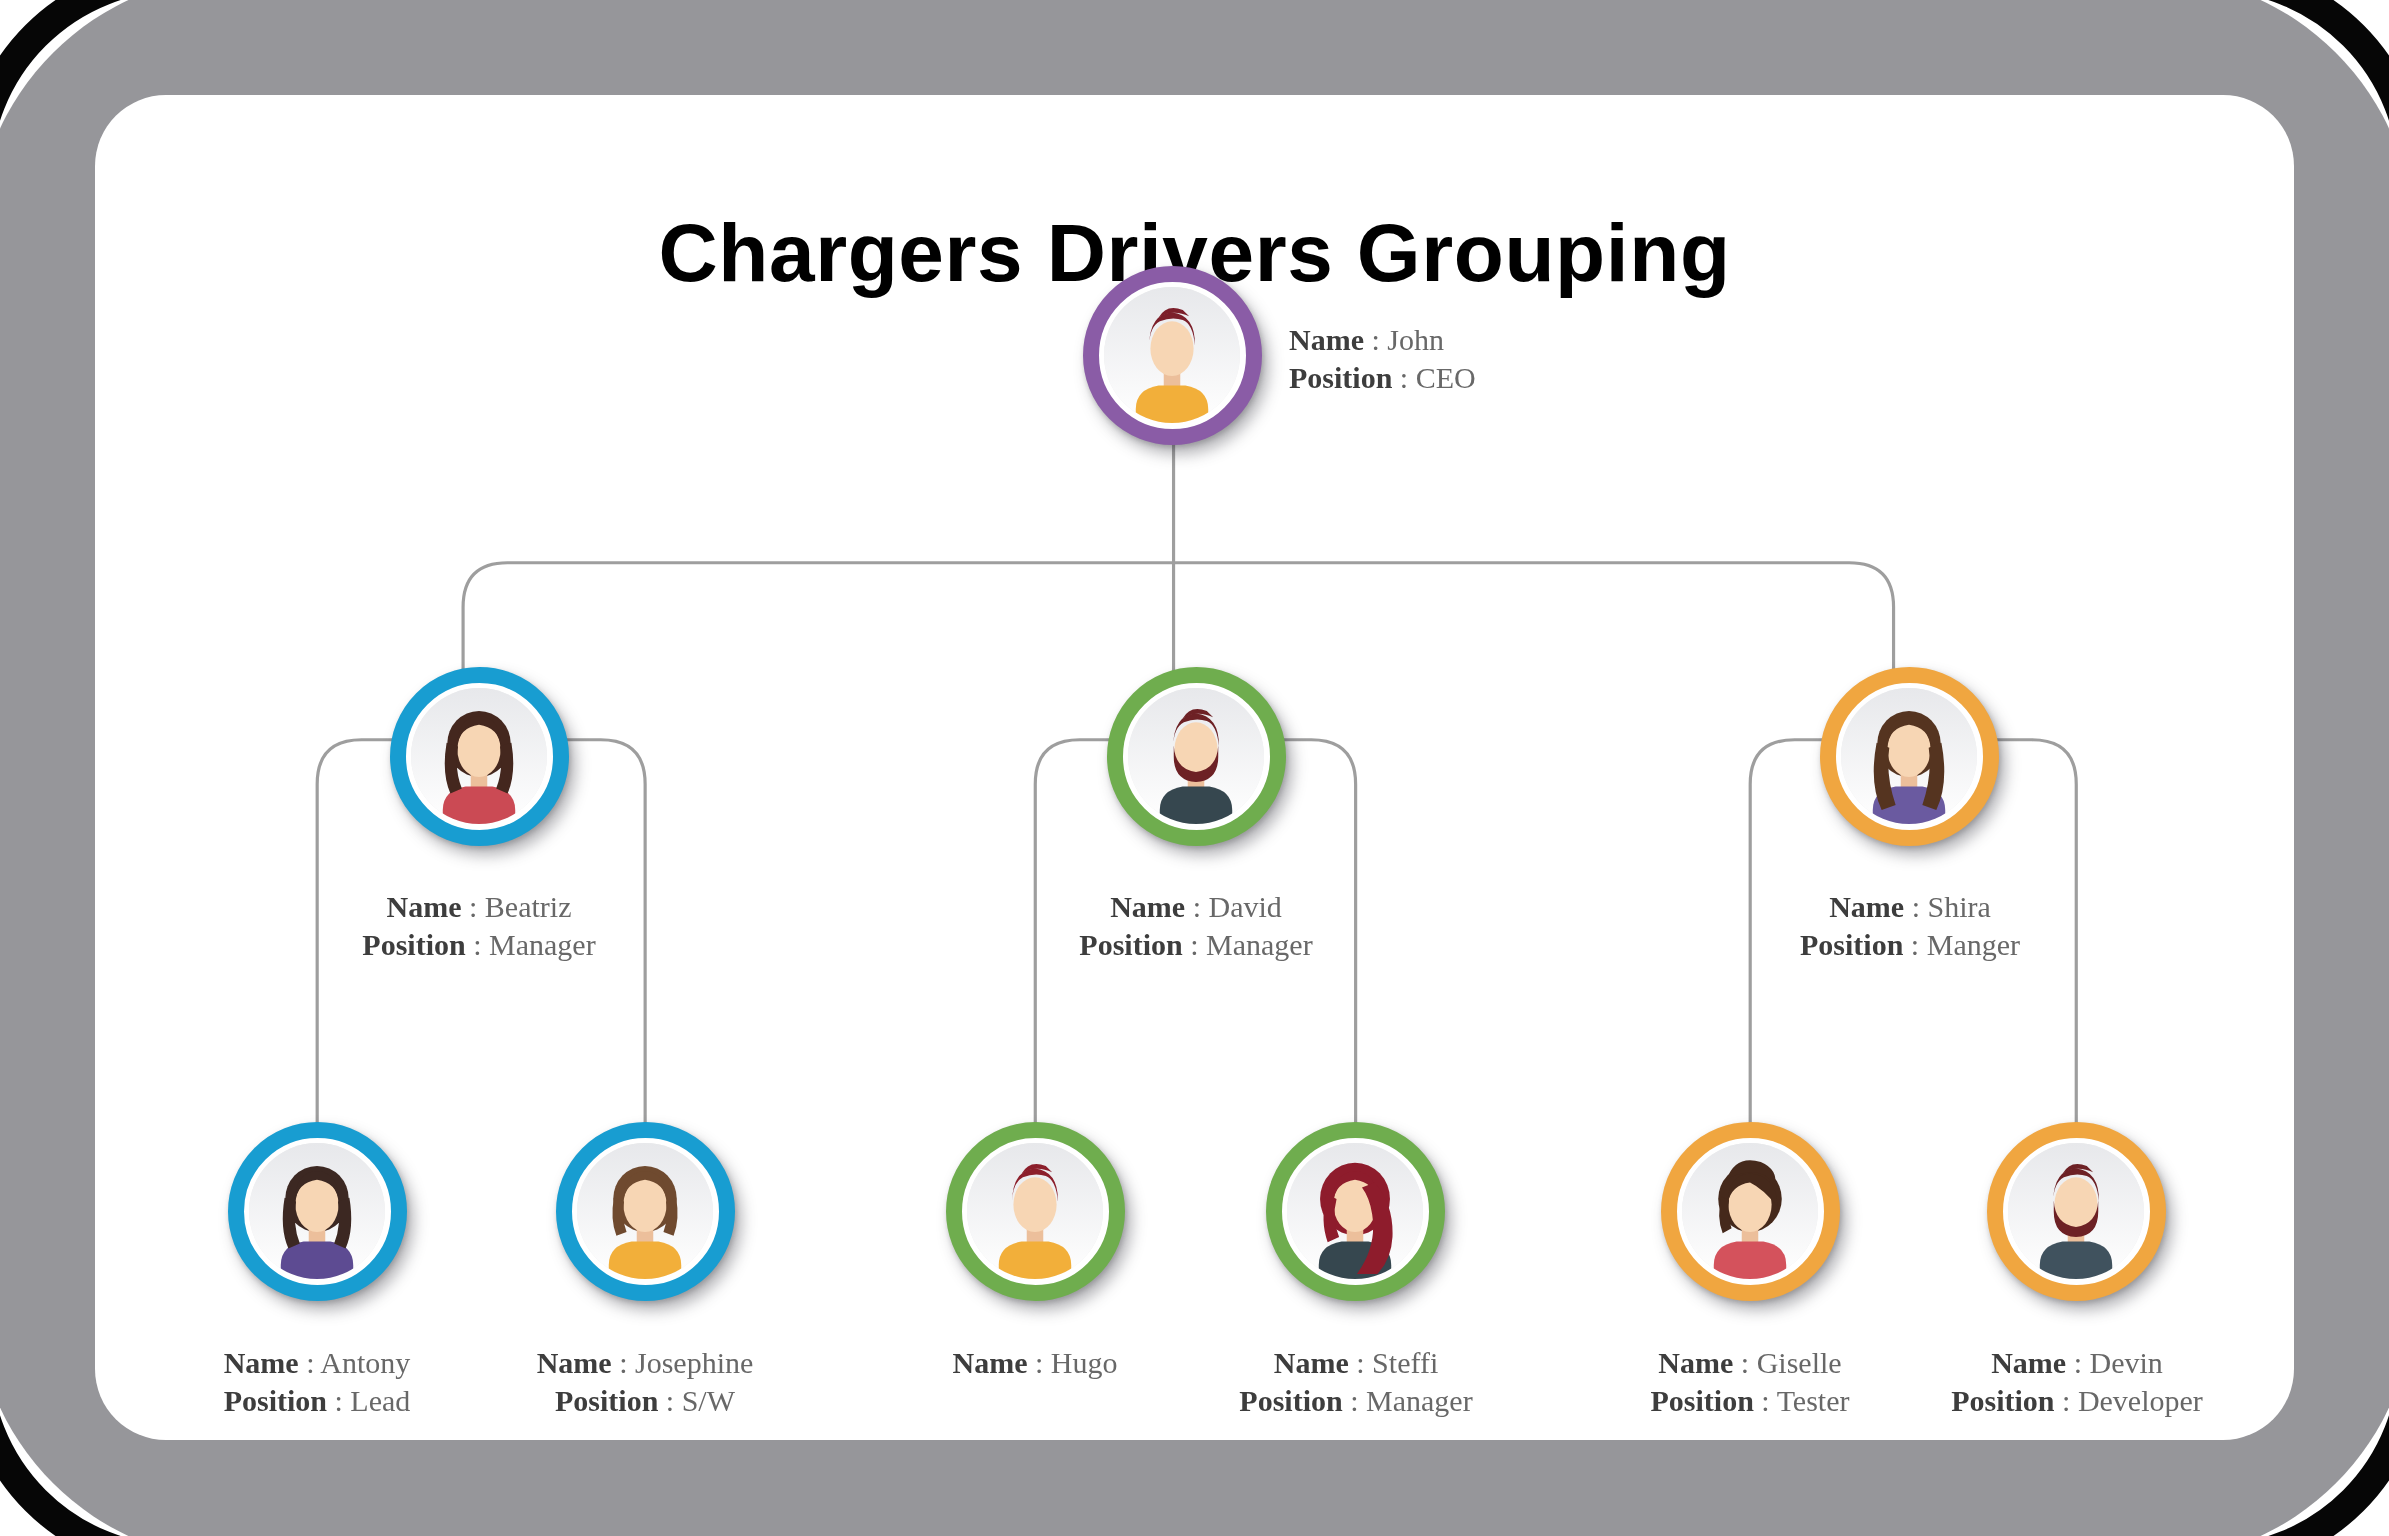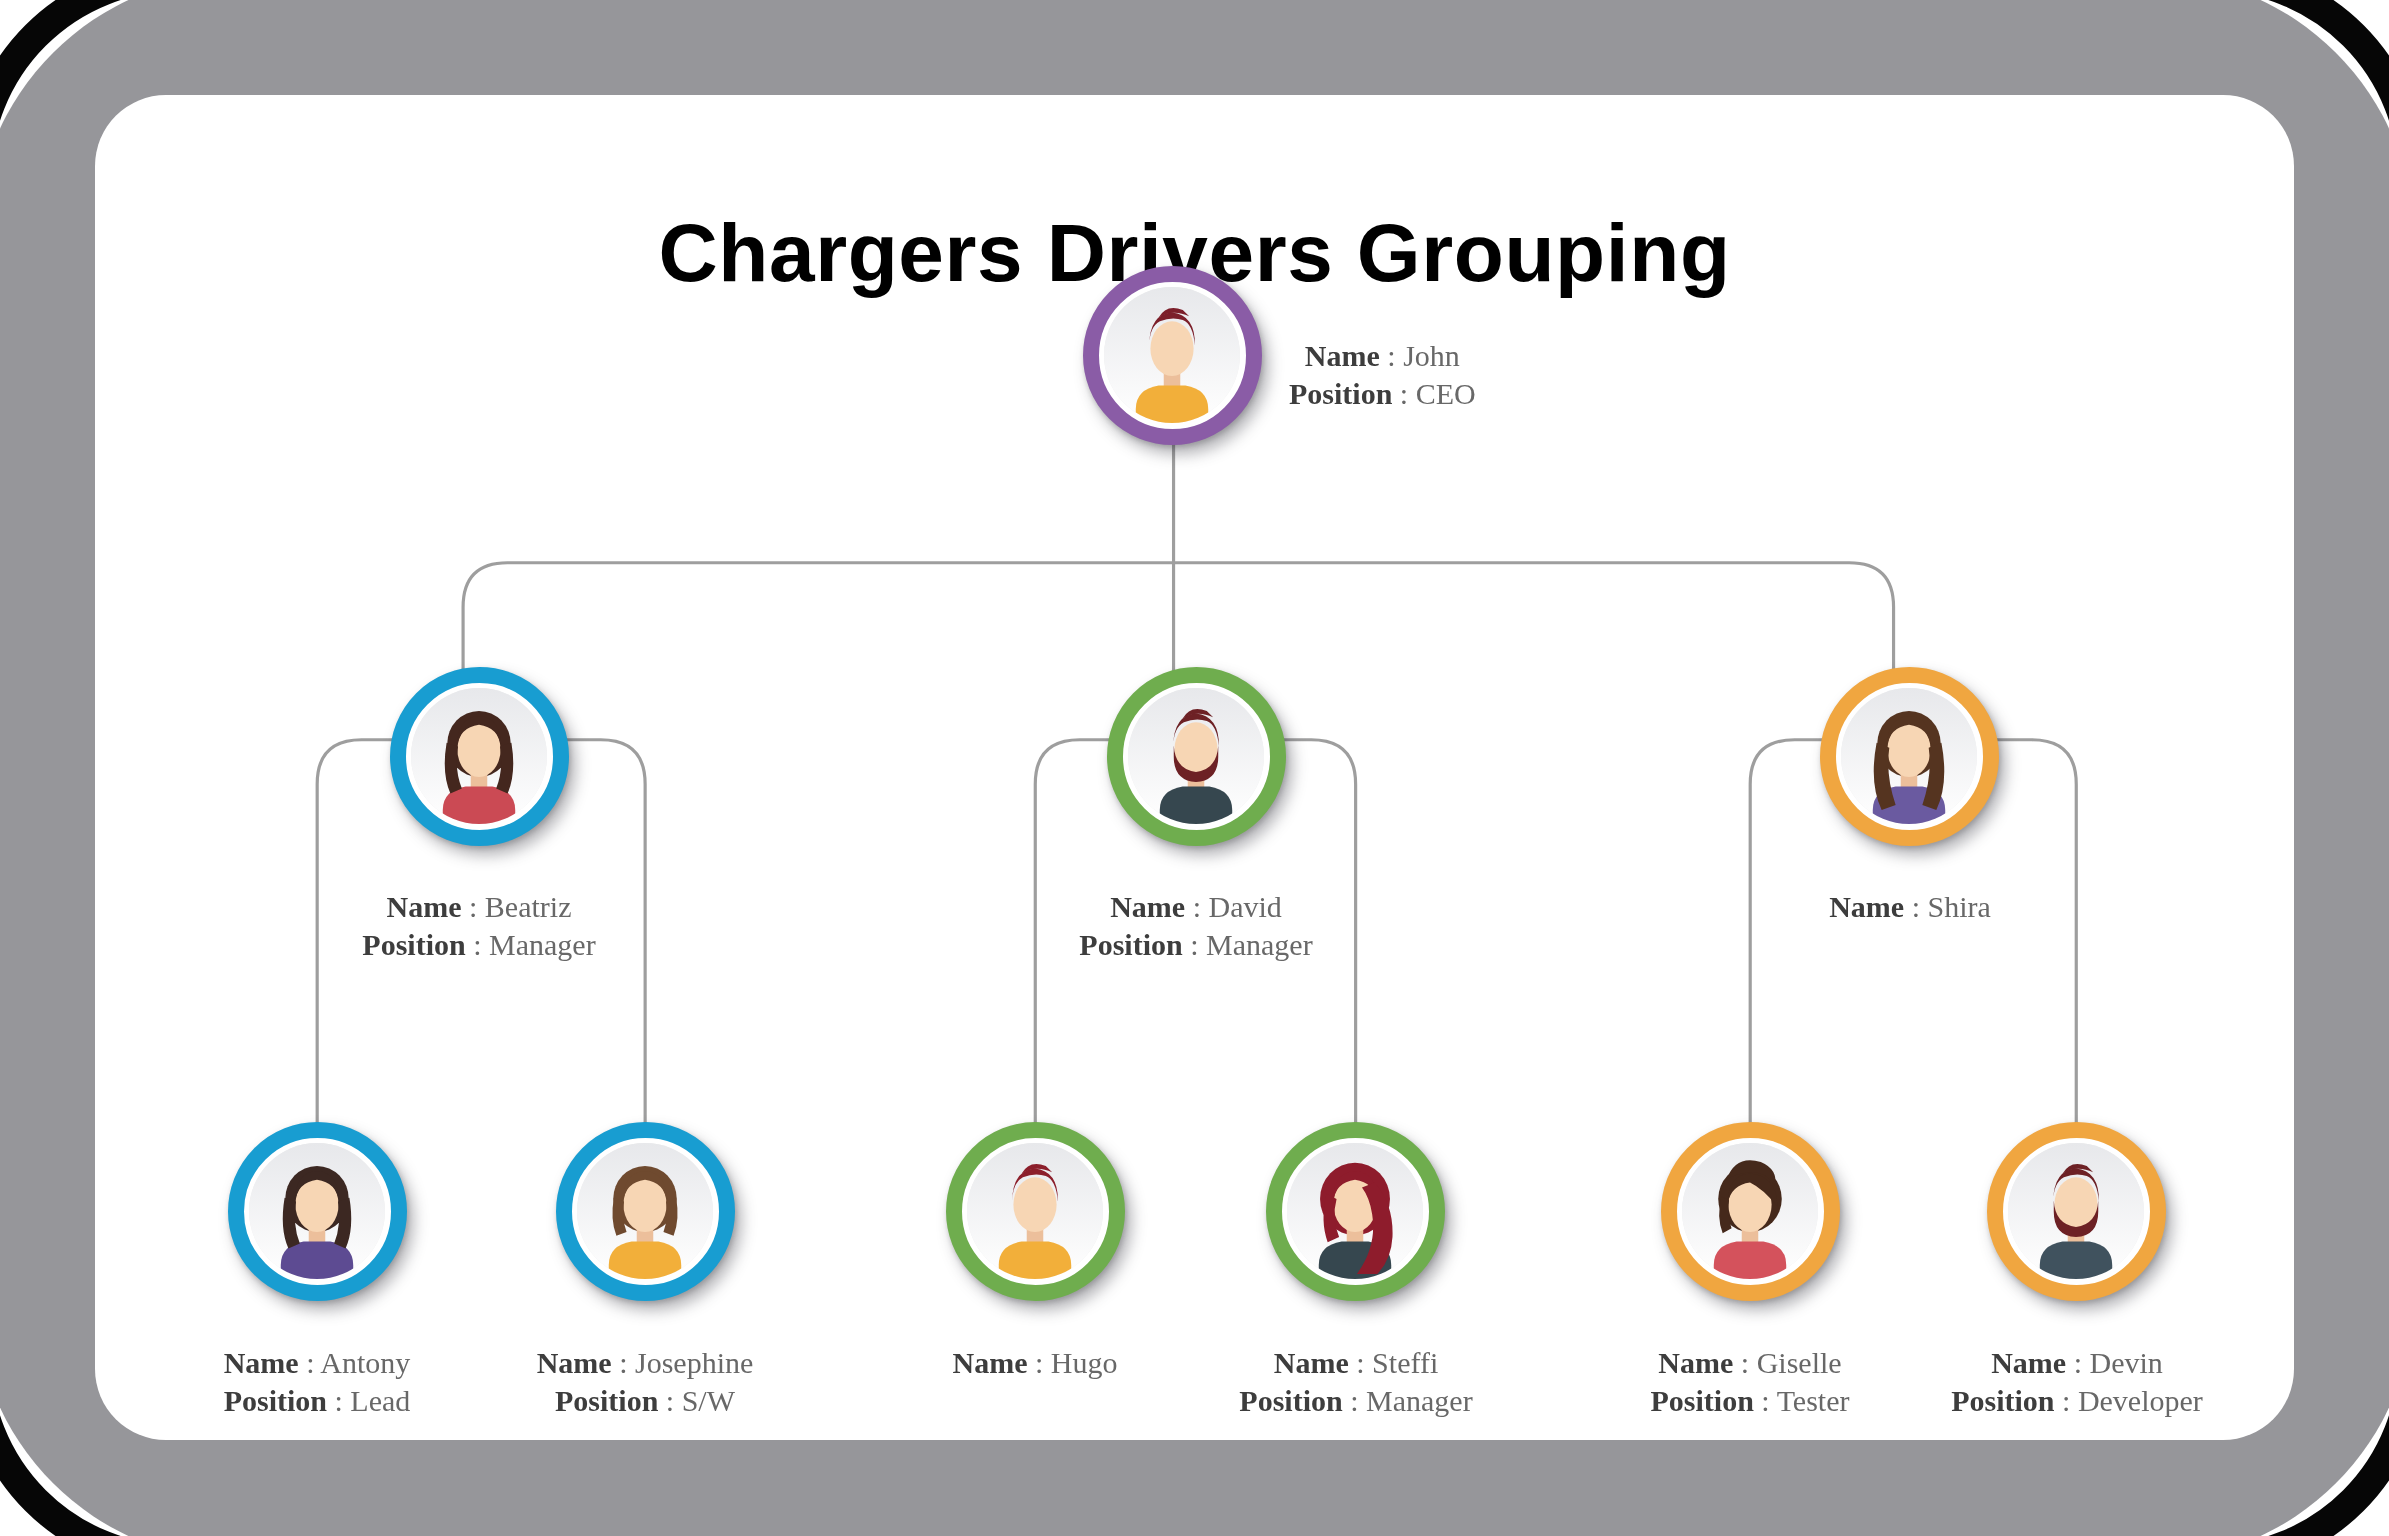--- a/index.html
+++ b/index.html
@@ -28,21 +28,21 @@
   .person{position:absolute;z-index:4;}
   .ring{position:absolute;box-sizing:border-box;width:179px;height:179px;
         border-radius:50%;background:#ffffff;padding:5px;
         box-shadow:6.3px 9px 15px rgba(60,60,70,.40),1.3px 2.5px 5px rgba(0,0,0,.18);}
   .disc{width:136px;height:136px;border-radius:50%;overflow:hidden;background:#eee;}
   .disc svg{display:block;}
 
   .caption{position:absolute;z-index:5;font-family:"Liberation Serif",serif;
            font-size:30px;line-height:38px;color:#686868;}
   .caption.center{width:482px;text-align:center;}
-  .caption.right{text-align:center;white-space:nowrap;margin-top:16px;}
+  .caption.right{text-align:left;white-space:nowrap;}
   .caption .k{font-weight:bold;color:#3d3d3d;}
   .caption .v{color:#686868;}
 </style>
 </head>
 <body>
 
 <div class="stage">
   <div class="bezel"></div>
   <div class="screen"></div>
   <h1 class="title">Chargers Drivers Grouping</h1>
@@ -145,20 +145,21 @@
               <path d="M50,216 L50,192 Q50,161 86,155 L128,155 Q164,161 164,192 L164,216 Z" fill="#6a5aa0"></path>
               <ellipse cx="107" cy="97" rx="34" ry="43" fill="#f7d6b4"></ellipse>
               <path d="M72,94 Q72,46 107,44 Q142,46 142,94 Q138,62 107,58 Q76,62 72,94 Z" fill="#553420"></path>
               <path d="M56,86 Q44,150 64,192 L86,184 Q70,138 76,94 Z" fill="#553420"></path>
               <path d="M158,86 Q170,150 150,192 L128,184 Q144,138 138,94 Z" fill="#553420"></path>
             </svg>
           </div>
     </div>
     <div class="caption center" style="left: 1669px; top: 888px;">
       <div class="cap-line"><span class="k">Name</span><span class="sep"> : </span><span class="v">Shira</span></div>
+      <div class="cap-line"><span class="k">Position</span><span class="sep"> : </span><span class="v">Manger</span></div>
     </div>
   </div>
       <div class="person">
     <div class="ring" style="left: 228px; top: 1122px; border-width: 16.5px; border-style: solid; border-color: rgb(24, 157, 209); position: absolute;">
       <div class="disc">
             <svg xmlns="http://www.w3.org/2000/svg" width="136" height="136" viewBox="0 0 214 214">
               <defs>
                 <linearGradient id="g4" x1="0" y1="0" x2="0" y2="1">
                   <stop offset="0" stop-color="#e7e8eb"></stop>
                   <stop offset="1" stop-color="#ffffff"></stop>

